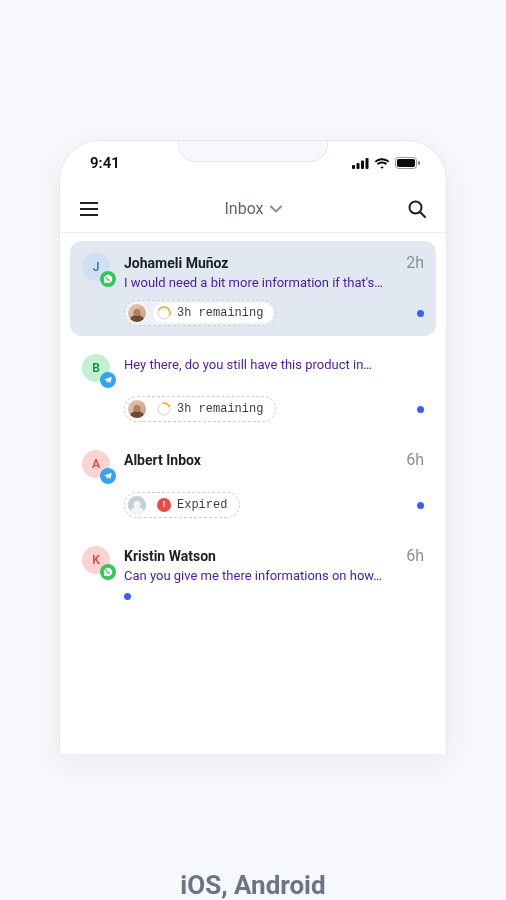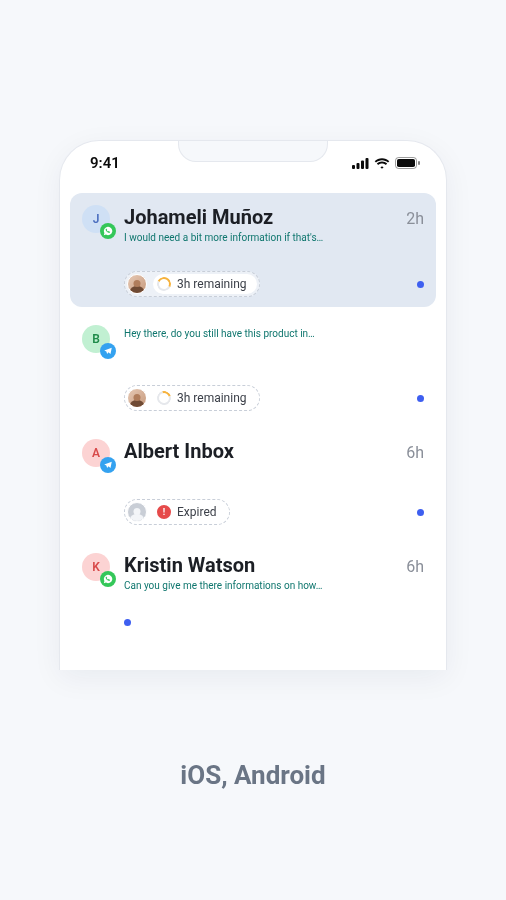--- a/index.html
+++ b/index.html
@@ -7,21 +7,21 @@
   body {
     background: #f6f8fb;
     font-family: -apple-system, BlinkMacSystemFont, "Segoe UI", Roboto, sans-serif;
     display: flex;
     flex-direction: column;
     align-items: center;
   }
   .phone {
     margin-top: 140px;
     width: 388px;
-    height: 530px;
+    height: 614px;
     background: #fff;
     border-radius: 40px 40px 0 0;
     border: 1px solid #e5e8ee;
     border-bottom: none;
     box-shadow: 0 8px 30px rgba(20,30,60,0.06);
     overflow: hidden;
     position: relative;
   }
   .notch {
     position: absolute;
@@ -95,29 +95,30 @@
   .channel-badge {
     position: absolute; right: -2px; bottom: -2px;
     width: 16px; height: 16px; border-radius: 50%;
     background: #34c759;
     display: flex; align-items: center; justify-content: center;
   }
   .channel-badge.tg { background: #34a2f0; }
   .channel-badge svg { width: 10px; height: 10px; }
   .row-main { flex: 1; min-width: 0; }
   .row-head { display: flex; align-items: baseline; justify-content: space-between; gap: 8px; }
-  .name { font-size: 20px; font-weight: 700; color: #1c1f25; }
+  .name { font-size: 14px; font-weight: 700; color: #1c1f25; }
   .time { font-size: 16px; color: #8a8f99; }
-  .preview { font-size: 10px; color: #0f766e; margin-top: 3px; overflow: hidden; white-space: nowrap; text-overflow: ellipsis; }
+  .preview { font-size: 13px; color: #4c1d95; margin-top: 3px; overflow: hidden; white-space: nowrap; text-overflow: ellipsis; }
   .row-meta {
-    margin-top: 28px;
+    margin-top: 10px;
     margin-left: 42px;
     display: flex;
     align-items: center;
     justify-content: space-between;
+    font-family: Liberation Mono, monospace;
   }
   .chip-group { display: flex; align-items: center; gap: 6px; }
   .chip-wrap {
     display: flex; align-items: center; gap: 6px;
     border: 1px dashed #c8ced8;
     border-radius: 14px;
     padding: 2px;
     background: rgba(255,255,255,0.4);
   }
   .assignee {
@@ -158,21 +159,21 @@
   .sla-ring.yellow2 { border-top-color: #f6b23c; transform: rotate(30deg); }
   .sla-ring.red { border-top-color: #e64a4a; border-right-color:#e64a4a; border-bottom-color:#e64a4a; transform: rotate(-40deg); }
   .sla-expired {
     width: 14px; height: 14px; border-radius: 50%;
     background: #e64a4a;
     display:flex;align-items:center;justify-content:center;color:#fff;font-size:9px;font-weight:700;
   }
   .unread-dot { width: 7px; height: 7px; border-radius: 50%; background: #3e5ff0; }
 
   .caption {
-    margin-top: 90px;
+    margin-top: 116px;
     font-size: 26px;
     font-weight: 700;
     color: #6a7585;
   }
 </style>
 </head>
 <body>
 
 <div class="phone">
   <div class="notch"></div>
@@ -190,20 +191,41 @@
           <path d="M8 2.3c2.3 0 4.4.9 6 2.3l1.3-1.4C13.4 1.4 10.8.3 8 .3S2.6 1.4.7 3.2L2 4.6C3.6 3.2 5.7 2.3 8 2.3zm0 3.1c1.4 0 2.8.5 3.8 1.5l1.4-1.4C11.8 4.1 10 3.4 8 3.4s-3.8.7-5.2 2.1l1.4 1.4c1-1 2.4-1.5 3.8-1.5zm0 3.1c.6 0 1.2.2 1.6.7L8 10.8 6.4 9.2c.4-.5 1-.7 1.6-.7z" fill="#0b0b0b"></path>
         </svg>
       <svg width="25" height="12" viewBox="0 0 25 12">
           <rect x="0.5" y="0.5" width="21" height="11" rx="3" fill="none" stroke="#0b0b0b" stroke-opacity="0.4"></rect>
           <rect x="2" y="2" width="18" height="8" rx="1.8" fill="#0b0b0b"></rect>
           <rect x="23" y="4" width="2" height="4" rx="1" fill="#0b0b0b" fill-opacity="0.5"></rect>
         </svg>
     </div>
   </div>
 
+  <div class="nav-bar">
+    <div class="icon-btn">
+      <svg width="18" height="14" viewBox="0 0 18 14">
+          <line x1="0" y1="1" x2="18" y2="1" stroke="#1c1f25" stroke-width="2" stroke-linecap="round"></line>
+          <line x1="0" y1="7" x2="18" y2="7" stroke="#1c1f25" stroke-width="2" stroke-linecap="round"></line>
+          <line x1="0" y1="13" x2="18" y2="13" stroke="#1c1f25" stroke-width="2" stroke-linecap="round"></line>
+        </svg>
+    </div>
+    <div class="nav-center">
+      <span>Inbox</span>
+      <svg width="12" height="8" viewBox="0 0 12 8">
+          <path d="M1 1.5L6 6.5 11 1.5" fill="none" stroke="#8a8f99" stroke-width="2" stroke-linecap="round" stroke-linejoin="round"></path>
+        </svg>
+    </div>
+    <div class="icon-btn">
+      <svg width="18" height="18" viewBox="0 0 18 18">
+          <circle cx="7.5" cy="7.5" r="6" fill="none" stroke="#1c1f25" stroke-width="2"></circle>
+          <line x1="12.5" y1="12.5" x2="17" y2="17" stroke="#1c1f25" stroke-width="2" stroke-linecap="round"></line>
+        </svg>
+    </div>
+  </div>
 
   <div class="list">
 
     <div class="row selected">
       <div class="row-top">
         <div class="avatar-wrap">
           <div class="avatar j">J</div>
           <div class="channel-badge">
             <svg viewBox="0 0 24 24">
                 <path fill="#fff" d="M12 2a10 10 0 0 0-8.6 15L2 22l5.2-1.4A10 10 0 1 0 12 2zm4.8 13.6c-.2.6-1.3 1.1-1.8 1.1-.5.1-1 .1-3.2-.9-2.7-1.2-4.3-4-4.4-4.2-.1-.2-1-1.4-1-2.7s.6-1.9.9-2.1c.2-.2.5-.3.7-.3h.5c.2 0 .4 0 .6.5.2.6.8 2 .8 2.1.1.1.1.3 0 .5-.3.6-.6.6-.5.9.6 1 1.3 1.8 2.5 2.4.2.1.4.1.5-.1.1-.2.6-.7.8-1 .2-.2.3-.2.5-.1.2.1 1.5.7 1.7.8.2.1.4.2.4.3.1.2.1.6-.1 1.2z"></path>

